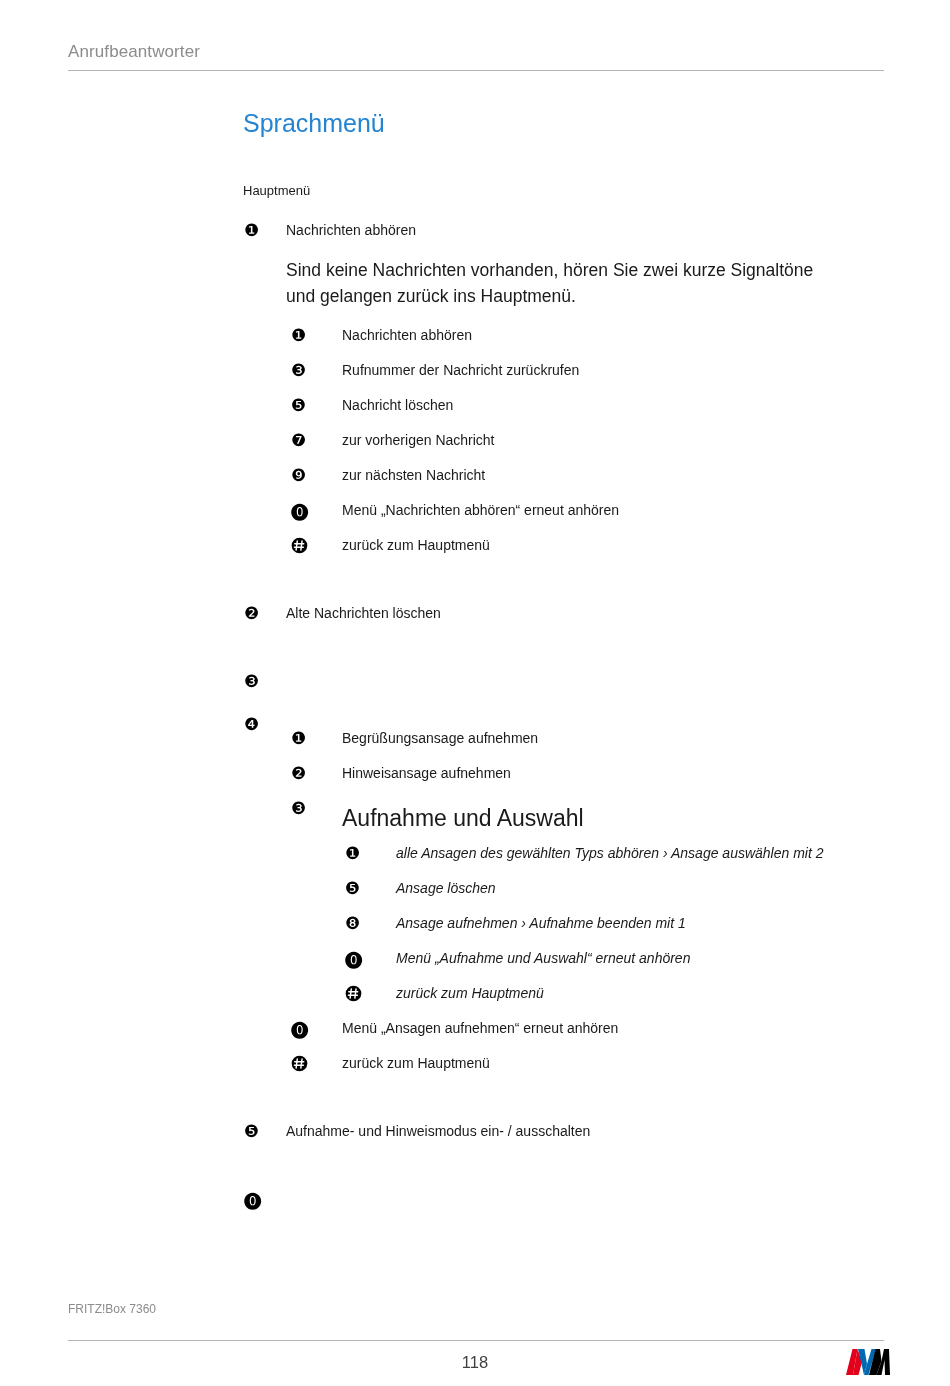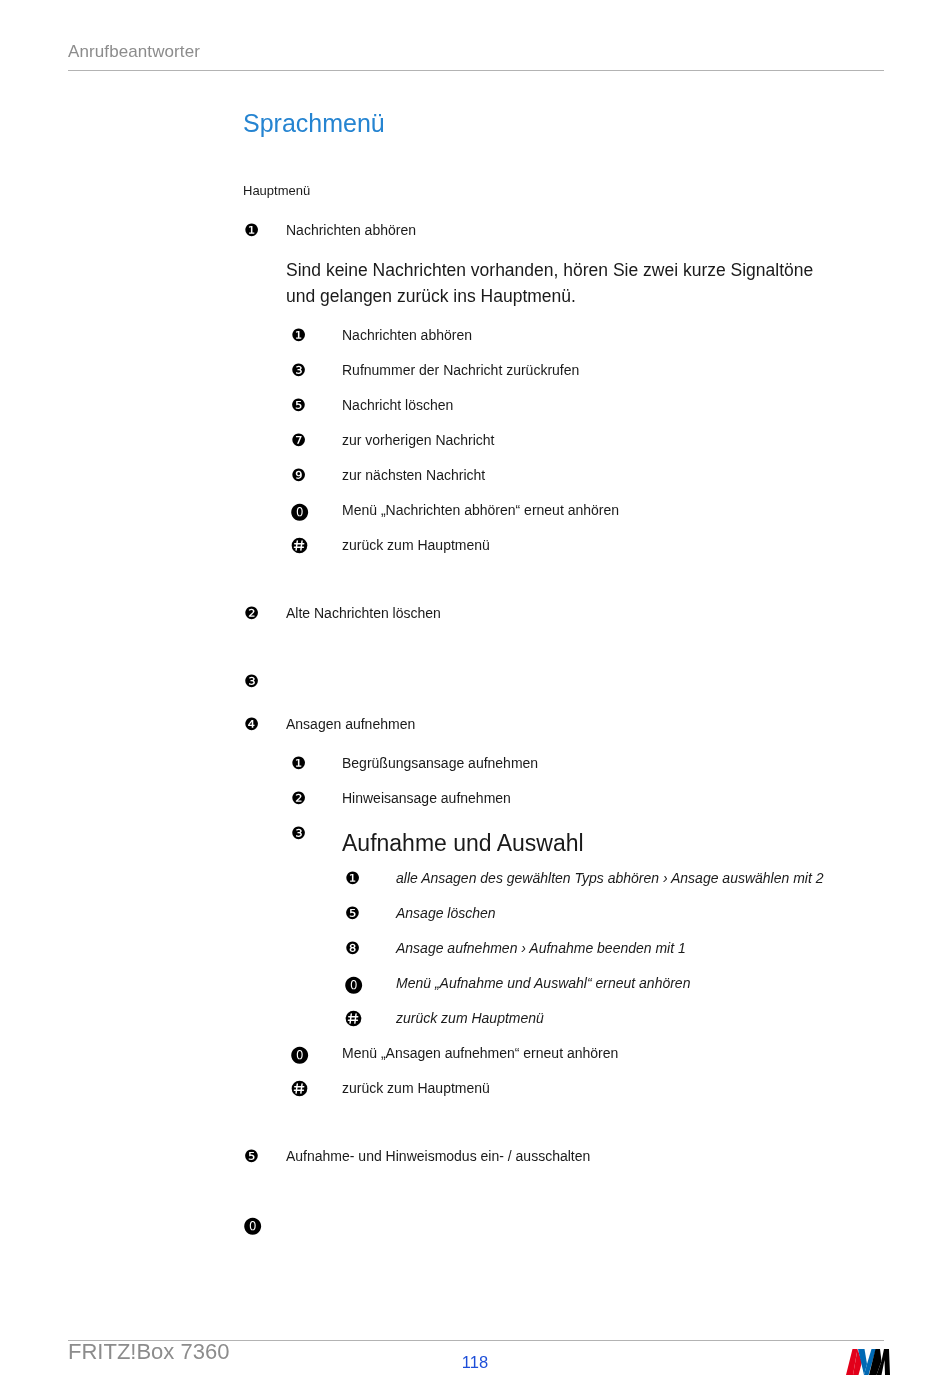--- a/index.html
+++ b/index.html
@@ -119,33 +119,33 @@
     position: absolute;
     left: 68px;
     top: 1340px;
     width: 816px;
     height: 1px;
     background: #b3b3b3;
   }
   .footer-left {
     position: absolute;
     left: 68px;
-    top: 1340px;
-    font-size: 22px;
+    top: 1297px;
+    font-size: 12px;
     color: #8c8c8c;
     line-height: 24px;
   }
   .footer-center {
     position: absolute;
     left: 0;
     top: 1350px;
     width: 950px;
     text-align: center;
     font-size: 16.5px;
-    color: #1d4ed8;
+    color: #404040;
     line-height: 24px;
   }
   .footer-logo {
     position: absolute;
     left: 845px;
     top: 1346px;
     width: 46px;
     height: 32px;
   }
 </style>
@@ -229,21 +229,20 @@
   <div class="gap-l"></div>
 
   <div class="row lvl1">
     <span class="bullet">❸</span>
   </div>
 
   <div class="gap-l"></div>
 
   <div class="row lvl1">
     <span class="bullet">❹</span>
-    <span class="txt">Ansagen aufnehmen</span>
   </div>
 
   <div class="gap-s"></div>
 
   <div class="row lvl2">
     <span class="bullet">❶</span>
     <span class="txt">Begrüßungsansage aufnehmen</span>
   </div>
   <div class="gap-xs"></div>
   <div class="row lvl2">

